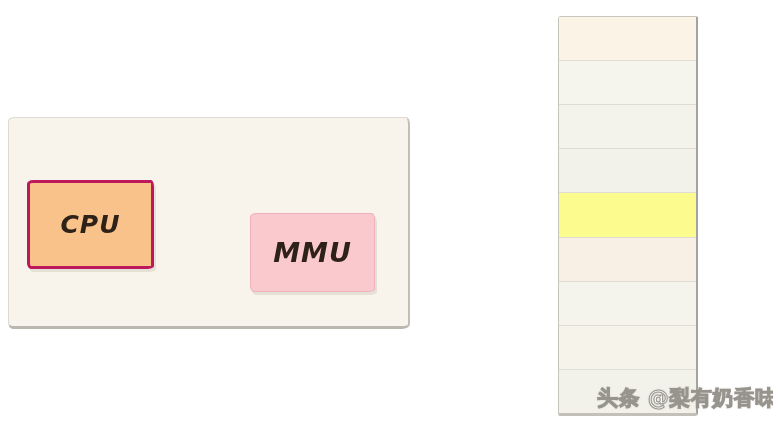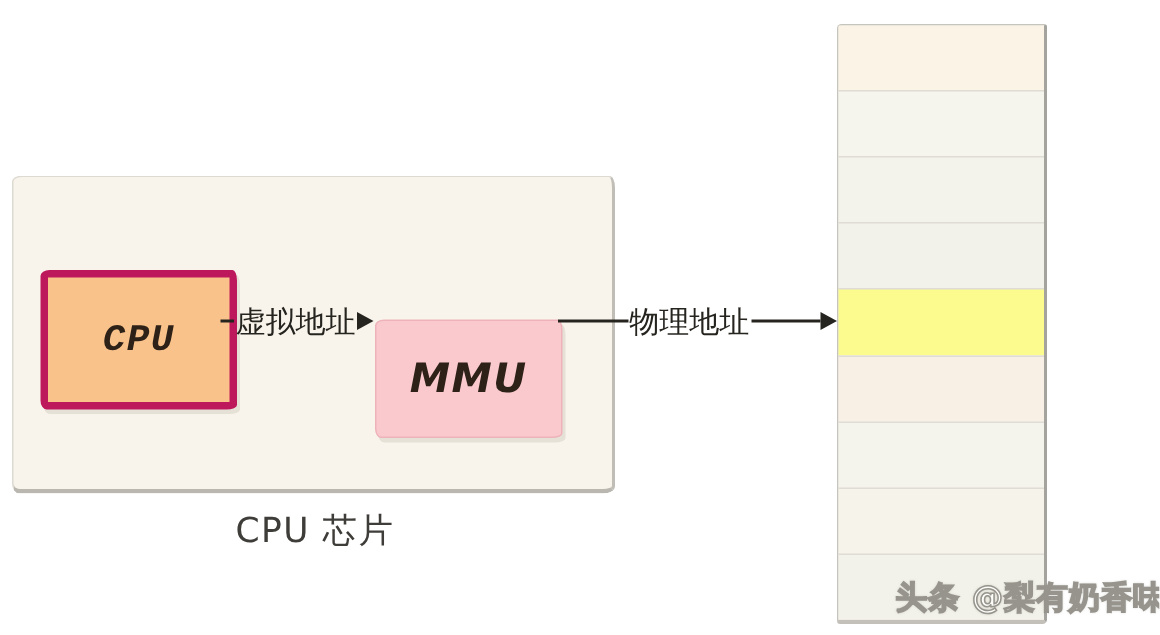--- a/index.html
+++ b/index.html
@@ -42,22 +42,21 @@
     font-weight: bold;
     color: #2e2118;
     letter-spacing: 1px;
   }
   .cpu {
     left: 27px;
     top: 180px;
     width: 121px;
     height: 83px;
     background: #f8c28a;
-    border: 5px solid #be185d;
-    font-family: Liberation Mono, monospace;
+    border: 3px solid #be185d;
   }
   .cpu .box-label { font-size: 25px; }
   .mmu {
     left: 250px;
     top: 177px;
     width: 123px;
     height: 77px;
     background: #f9c9ce;
     border: 1px solid #eeb3ba;
     margin-top: 36px;
@@ -145,34 +144,22 @@
   <div class="chip"></div>
 
   <div class="box cpu">
     <span class="box-label">CPU</span>
   </div>
 
   <div class="box mmu">
     <span class="box-label">MMU</span>
   </div>
 
-  <div class="arrow arrow-virtual">
-    <span class="seg short"></span>
-    <span class="arrow-label">虚拟地址</span>
-    <span class="head"></span>
-  </div>
 
-  <div class="arrow arrow-physical">
-    <span class="seg grow"></span>
-    <span class="arrow-label">物理地址</span>
-    <span class="seg grow"></span>
-    <span class="head"></span>
-  </div>
 
-  <div class="caption">CPU 芯片</div>
 
   <div class="memory" id="memory-column">
       <div class="mem-row" style="background: rgb(250, 243, 230);"></div>
       <div class="mem-row" style="background: rgb(245, 244, 237);"></div>
       <div class="mem-row" style="background: rgb(244, 243, 235);"></div>
       <div class="mem-row" style="background: rgb(243, 242, 234);"></div>
       <div class="mem-row" style="background: rgb(251, 251, 142);"></div>
       <div class="mem-row" style="background: rgb(249, 240, 229);"></div>
       <div class="mem-row" style="background: rgb(244, 243, 236);"></div>
       <div class="mem-row" style="background: rgb(246, 244, 234);"></div>

